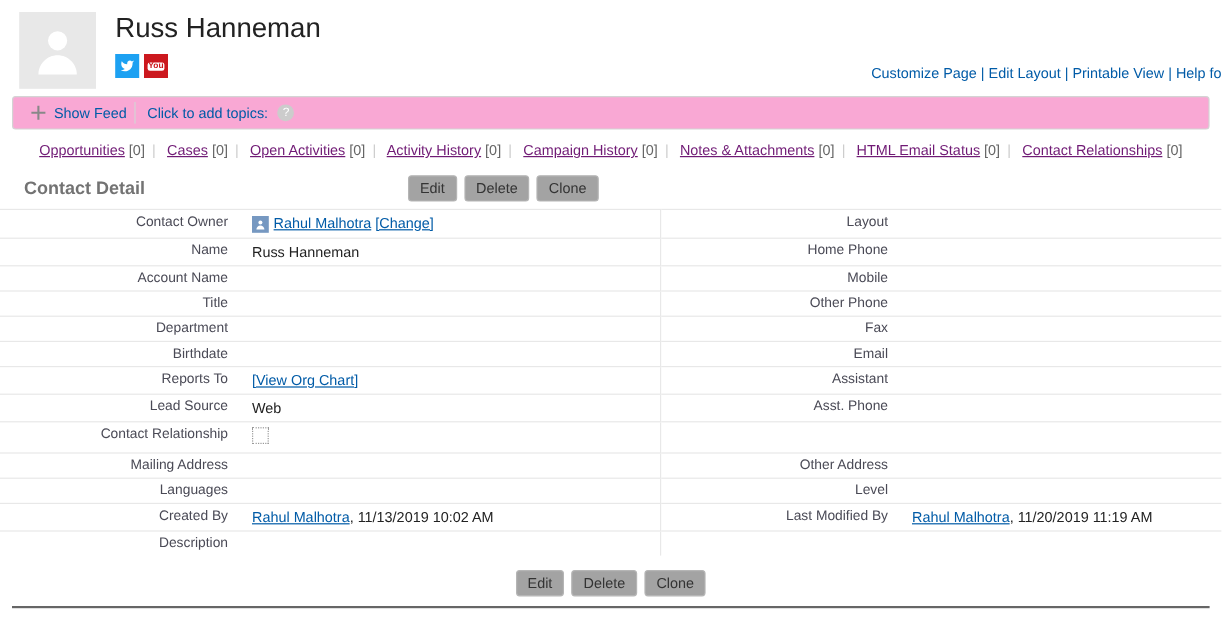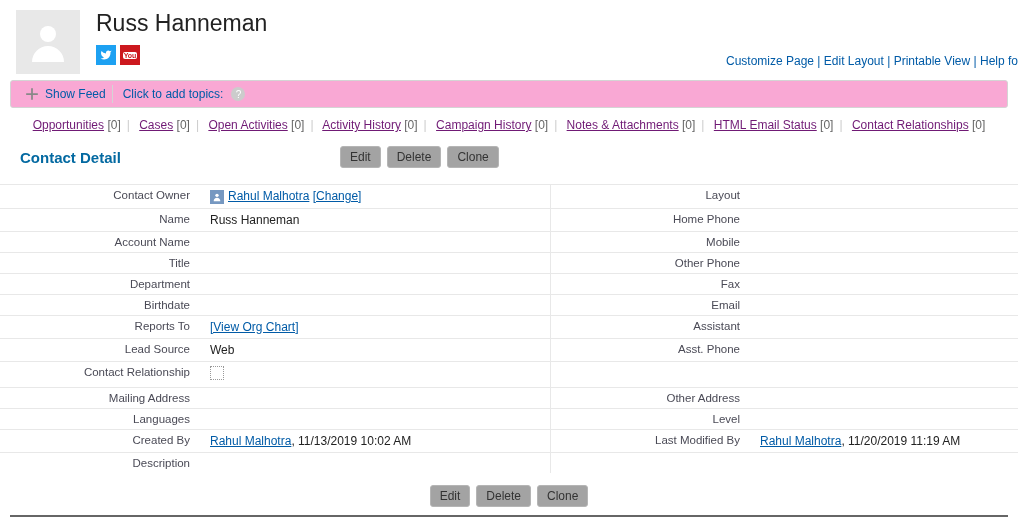--- a/index.html
+++ b/index.html
@@ -18,24 +18,24 @@
   .toolbar { display: flex; align-items: center; background: #f9a8d4; border: 1px solid #d4d4d4; border-radius: 3px; margin: 6px 10px 0 10px; padding: 4px 8px; }
   .show-feed { display: flex; align-items: center; color: #015ba7; cursor: pointer; padding: 2px 6px; border-right: 1px solid #d4d4d4; margin-right: 10px; }
   .show-feed svg { width: 14px; height: 14px; fill: #888; margin-right: 6px; }
   .topics { color: #015ba7; cursor: pointer; display: flex; align-items: center; }
   .topics-help { width: 14px; height: 14px; border-radius: 50%; background: #ccc; color: #fff; margin-left: 8px; display: flex; align-items: center; justify-content: center; font-size: 10px; }
   .related-lists { text-align: center; padding: 10px 0 14px 0; font-size: 12px; }
   .related-lists a { color: #701a75; text-decoration: underline; cursor: pointer; }
   .related-lists .cnt { color: #666; }
   .related-lists .sep { color: #ccc; margin: 0 6px; }
   .section-head { display: flex; align-items: center; padding: 0 10px 0 20px; }
-  .section-title { font-size: 15px; font-weight: bold; color: #0369a1; flex: 0 0 320px; }
+  .section-title { font-size: 15px; font-weight: bold; color: #737373; flex: 0 0 320px; }
   .btn-row { display: flex; gap: 6px; }
   .btn { background: #a3a3a3; border: 1px solid #b5b5b5; border-radius: 3px; padding: 3px 9px; font-size: 12px; cursor: pointer; color: #333; }
-  table.detail { width: 100%; border-collapse: collapse; margin-top: 16px; }
+  table.detail { width: 100%; border-collapse: collapse; margin-top: 6px; }
   table.detail tr { border-top: 1px solid #e8e8e8; }
   table.detail td { padding: 4px 10px; vertical-align: top; }
   td.lbl { text-align: right; color: #4a4a56; font-size: 11.5px; width: 200px; }
   td.val { text-align: left; color: #222; width: 350px; }
   td.lbl2 { text-align: right; color: #4a4a56; font-size: 11.5px; width: 200px; border-left: 1px solid #e8e8e8;}
   td.val2 { text-align: left; width: auto; }
   .owner-icon { display: inline-flex; width: 14px; height: 14px; background: #7698c1; vertical-align: middle; margin-right: 4px; align-items:center; justify-content:center;}
   .owner-icon svg { width:10px; height:10px; fill:#fff;}
   a.ulink { color: #015ba7; text-decoration: underline; cursor: pointer; }
   .cbox { display:inline-block; width:14px; height:14px; border:1px dotted #999;}

